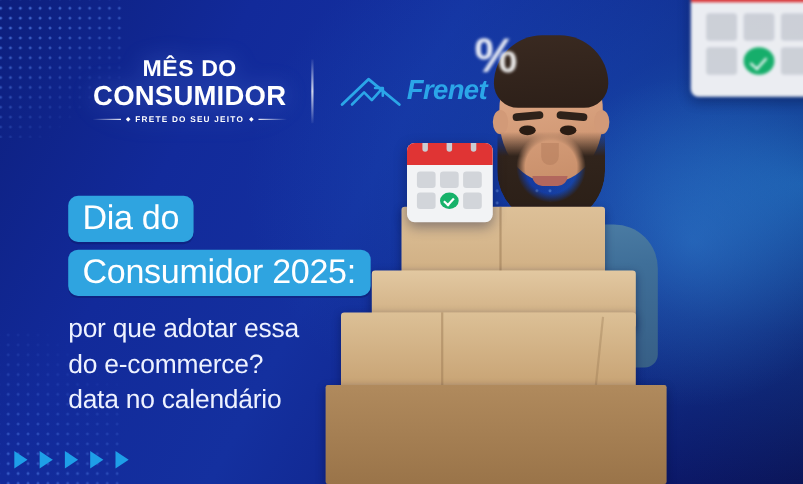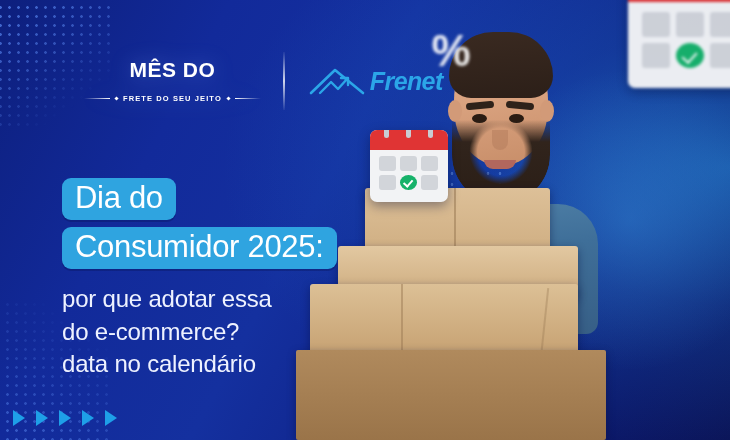--- a/index.html
+++ b/index.html
@@ -31,21 +31,21 @@
     background-size:12px 11px; }
   #dots-lowmid { left:300px; top:352px; width:58px; height:88px; opacity:.5;
     background-size:9px 9px; }
 
   
   #header-lockup { position:absolute; left:84px; top:52px; display:flex; align-items:center; gap:22px; }
 
   #mes-logo { text-align:center; filter:drop-shadow(0 0 10px rgba(120,170,255,0.35)); }
   #mes-line1 { color:#ffffff; font-size:21px; font-weight:bold; letter-spacing:0.5px; line-height:1.0; }
   #mes-line2 { color:#ffffff; font-size:25px; font-weight:bold; letter-spacing:0.2px; line-height:1.05; margin-top:1px; }
-  #mes-tagline-row { display:flex; align-items:center; gap:5px; margin-top:14px; justify-content:center; }
+  #mes-tagline-row { display:flex; align-items:center; gap:5px; margin-top:4px; justify-content:center; }
   .tagline-rule { height:1px; width:26px; background:linear-gradient(90deg, rgba(255,255,255,0) 0%, #ffffff 100%); }
   .tagline-rule.right { background:linear-gradient(90deg, #ffffff 0%, rgba(255,255,255,0) 100%); }
   .tagline-dot { width:3px; height:3px; background:#fff; transform:rotate(45deg); }
   #mes-tagline { color:#ffffff; font-size:7.5px; font-weight:bold; letter-spacing:1.1px; white-space:nowrap; }
 
   #lockup-divider { width:2px; height:58px; background:linear-gradient(180deg, rgba(255,255,255,0.05), rgba(255,255,255,0.8), rgba(255,255,255,0.05)); }
 
   #frenet-logo { display:flex; flex-direction:row; align-items:center; gap:3px; }
   #frenet-mark { width:60px; height:30px; display:block; }
   #frenet-word { color:#2BA6E8; font-size:25px; font-weight:bold; font-style:italic; letter-spacing:-0.6px; line-height:1; }
@@ -234,20 +234,21 @@
     </div>
   </div>
 
   <div id="pct-top">
     <span class="pct-glyph">%</span>
   </div>
 
   <div id="header-lockup">
     <div id="mes-logo">
       <div id="mes-line1">MÊS DO</div>
+      <div id="mes-line2">CONSUMIDOR</div>
       <div id="mes-tagline-row">
         <span class="tagline-rule"></span>
         <span class="tagline-dot"></span>
         <span id="mes-tagline">FRETE DO SEU JEITO</span>
         <span class="tagline-dot"></span>
         <span class="tagline-rule right"></span>
       </div>
     </div>
 
     <div id="lockup-divider"></div>

